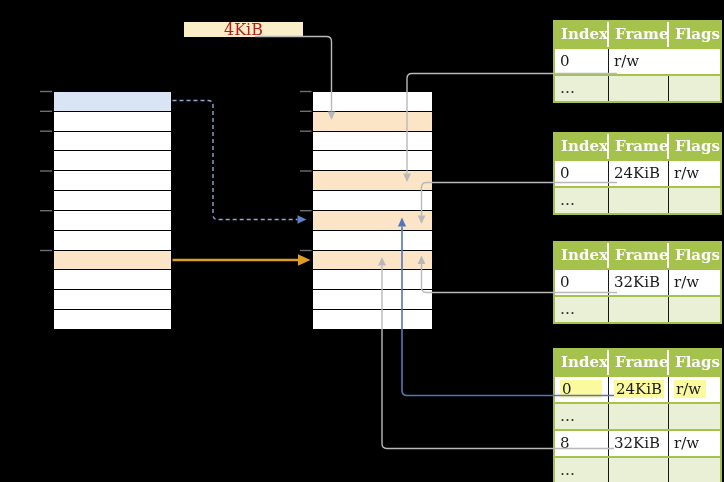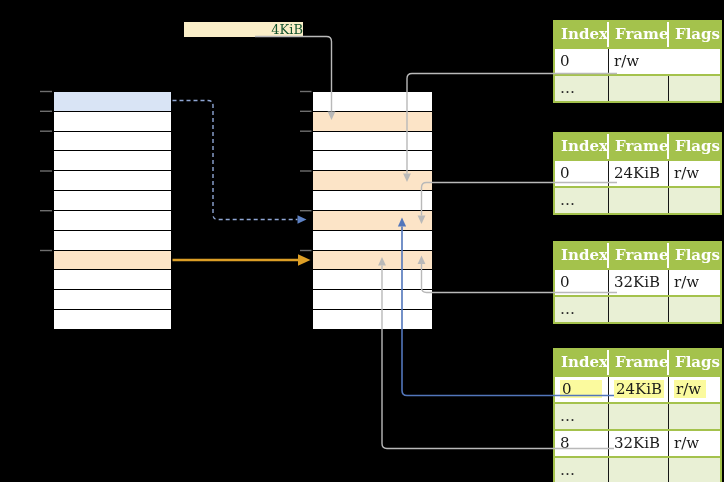--- a/index.html
+++ b/index.html
@@ -16,22 +16,22 @@
   }
   #left-memory-table  { left:53px;  top:91px; width:119px; height:239px; }
   #middle-memory-table{ left:312px; top:91px; width:121px; height:239px; }
   .mrow { flex:1 1 0; border-bottom:1px solid #000; background:#fff; }
   .mrow:last-child { border-bottom:none; }
   .mrow.blue  { background:var(--light-blue,#d9e4f5); }
   .mrow.peach { background:var(--peach,#fce4c7); }
   
   .size-label {
     position:absolute; left:184px; top:22px; width:119px; height:15px;
-    background:var(--cream,#faeec8); color:#14532d;
-    font-size:13px; line-height:15px; text-align:right;
+    background:var(--cream,#faeec8); color:#b91c1c;
+    font-size:16px; line-height:15px; text-align:center;
   }
   
   .ptable {
     position:absolute; left:553px; width:169px; box-sizing:border-box;
     border:2px solid var(--green,#a4c24c); background:#fff;
   }
   #ptable-0{top:20px} #ptable-1{top:132px} #ptable-2{top:241px} #ptable-3{top:348px}
   .pt-header { display:flex; height:25px; background:var(--green,#a4c24c); }
   .pt-hcell {
     box-sizing:border-box; color:#fff; font-weight:bold;

